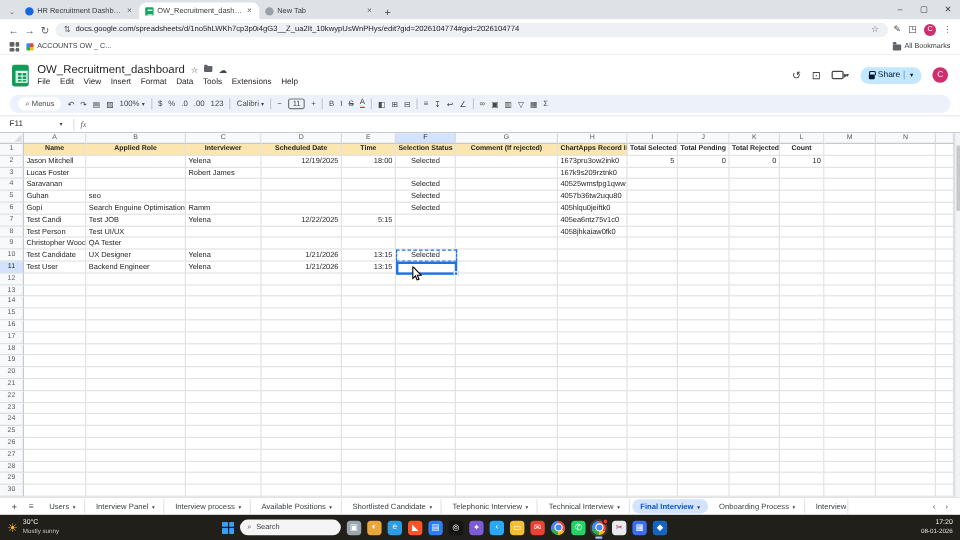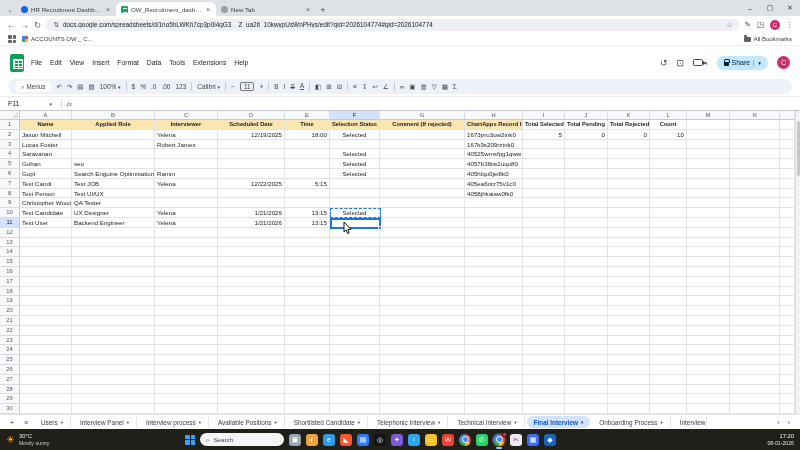--- a/index.html
+++ b/index.html
@@ -195,20 +195,26 @@
   </span>
   <span class="bm-right">
     <span class="folder-ic"></span>
     <span>All Bookmarks</span>
   </span>
 </div>
 
 <div class="sheader">
   <div class="sheets-logo"></div>
   <div class="title-block">
+    <div class="title-row">
+      <span class="doc-title">OW_Recruitment_dashboard</span>
+      <span class="title-ic">☆</span>
+      <span class="title-ic"><span class="folder-ic" style="display:inline-block"></span></span>
+      <span class="title-ic">☁</span>
+    </div>
     <div class="menubar">
         <span class="menu-item">File</span>
         <span class="menu-item">Edit</span>
         <span class="menu-item">View</span>
         <span class="menu-item">Insert</span>
         <span class="menu-item">Format</span>
         <span class="menu-item">Data</span>
         <span class="menu-item">Tools</span>
         <span class="menu-item">Extensions</span>
         <span class="menu-item">Help</span>

